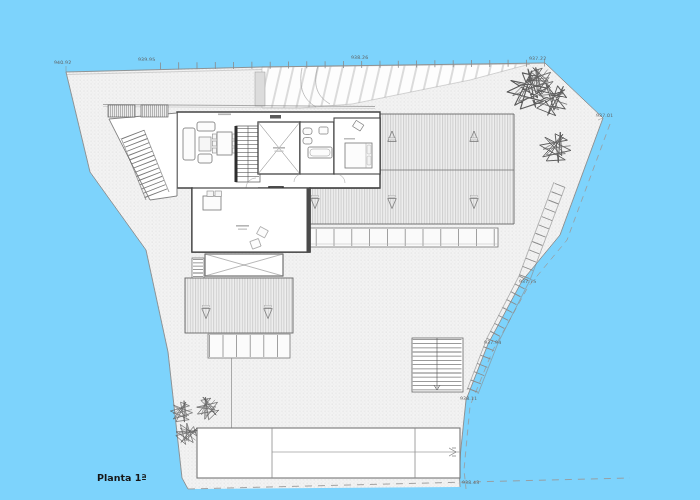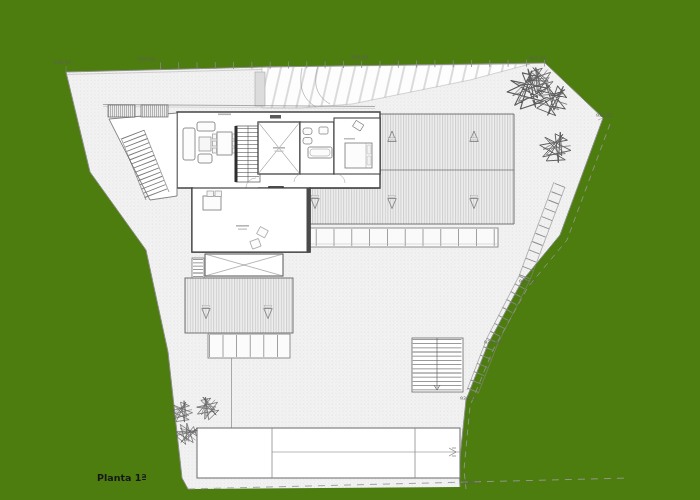--- a/index.html
+++ b/index.html
@@ -1,16 +1,16 @@
 <!DOCTYPE html>
 <html><head>
 <meta charset="utf-8">
 <style>
   html,body{margin:0;padding:0;background:#ffffff;}
-  .page{position:relative;width:700px;height:500px;background:#4d7c0f;overflow:hidden;
+  .page{position:relative;width:700px;height:500px;background:#7dd3fc;overflow:hidden;
         font-family:"DejaVu Sans", sans-serif;}
   svg{display:block}
   svg text{font-family:"DejaVu Sans", sans-serif;}
   .elev{font-size:4.6px;fill:#5f5f5f;letter-spacing:.2px;}
   .title{font-size:9.5px;font-weight:bold;fill:#161616;}
 </style>
 </head>
 <body>
 
 <div class="page">

